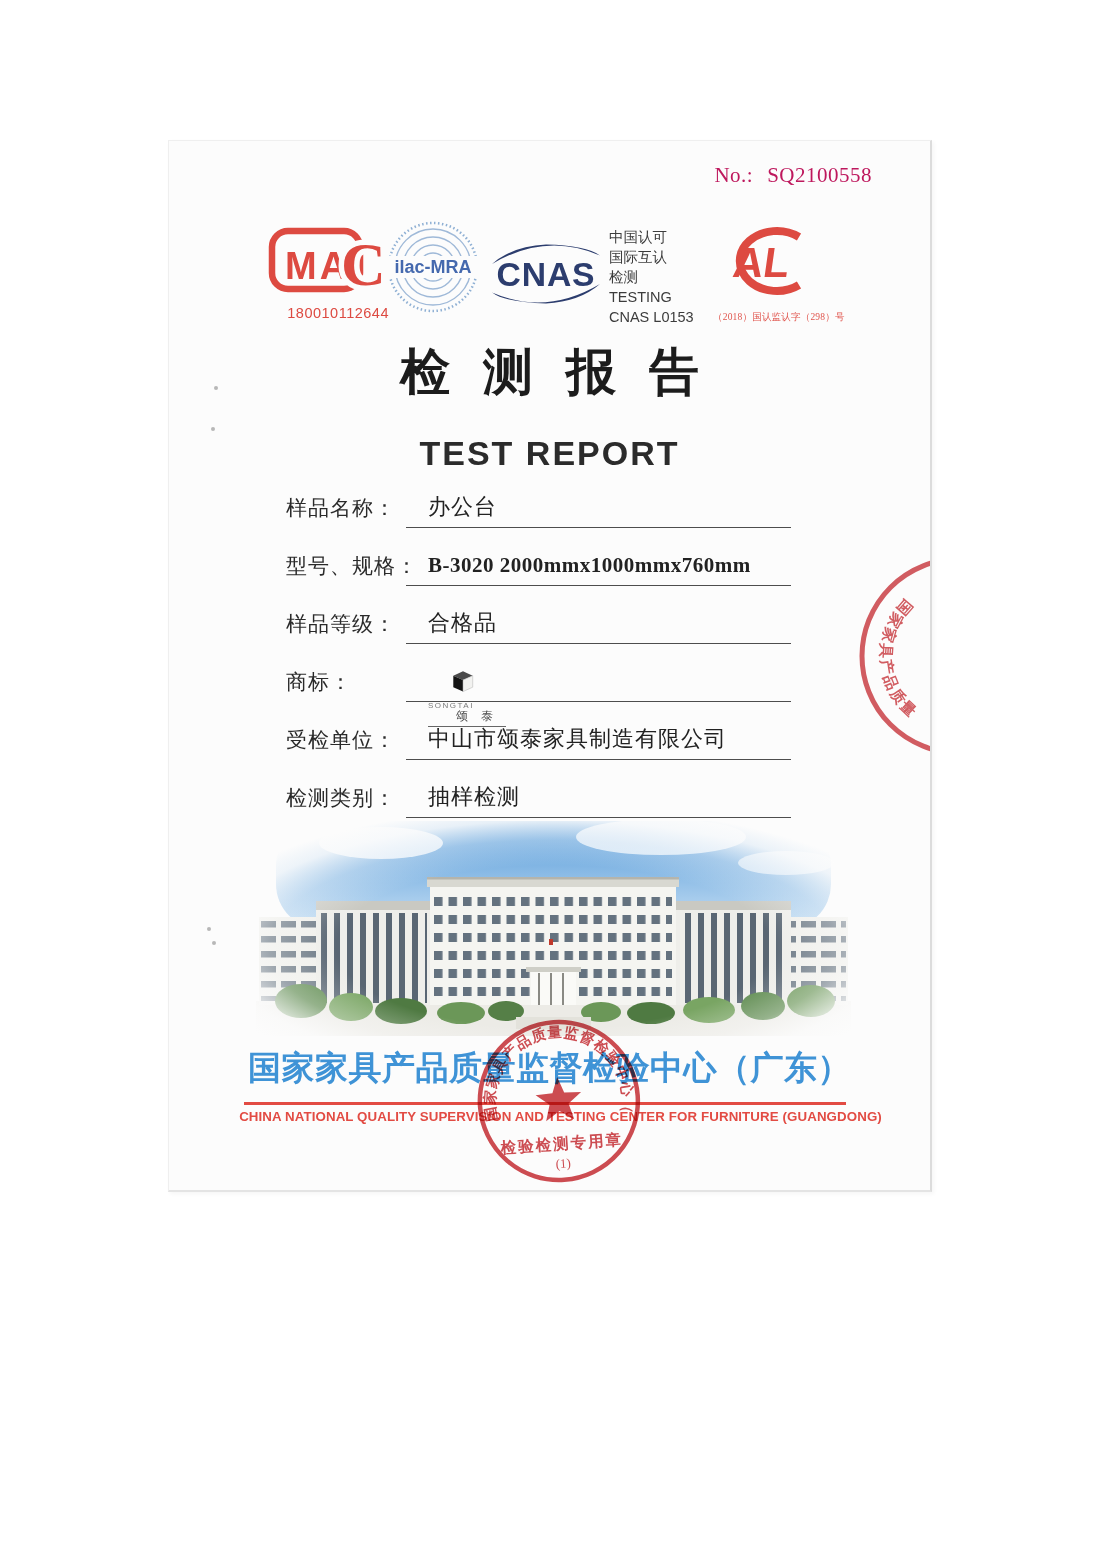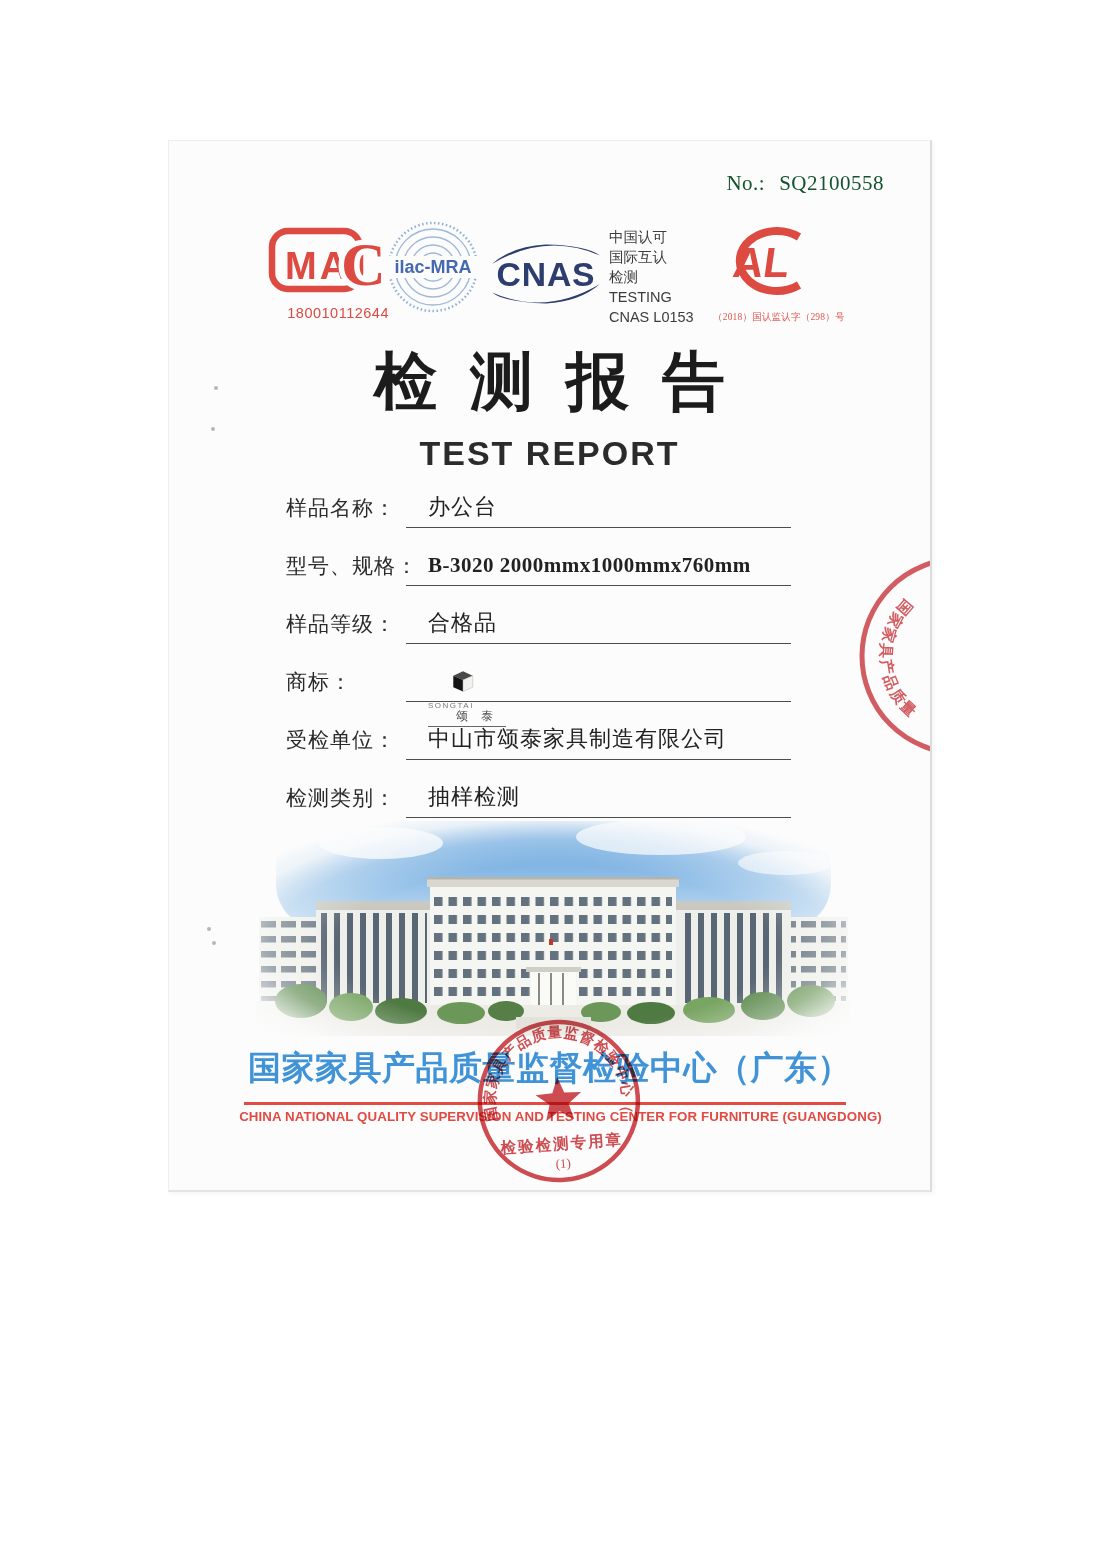--- a/index.html
+++ b/index.html
@@ -4,34 +4,34 @@
 <style>
   * { margin:0; padding:0; box-sizing:border-box; }
   html,body { background:#ffffff; }
   body { width:1102px; height:1559px; position:relative; font-family:"Liberation Serif", serif; }
   .page {
     position:absolute; left:168px; top:140px; width:764px; height:1052px;
     background:#fcfcfc; overflow:hidden;
     border:1px solid #efefef; border-right:2px solid #dcdcdc; border-bottom:2px solid #e4e4e4;
     box-shadow:2px 2px 4px rgba(0,0,0,0.04);
   }
-  .report-no { position:absolute; top:22px; right:46px; font-size:21px; color:#14532d; letter-spacing:.5px;margin-top:8px; }
+  .report-no { position:absolute; top:22px; right:58px; font-size:21px; color:#be185d; letter-spacing:.5px; }
   .report-no .num { margin-left:14px; }
 
   
   .cma-block { position:absolute; left:96px; top:82px; width:124px; text-align:right; }
   .cma-number { color:#dd4a41; font-family:"Liberation Sans", sans-serif; font-size:14.5px; margin-top:2px; letter-spacing:.5px; }
   .ilac-block { position:absolute; left:216px; top:78px; }
   .cnas-block { position:absolute; left:318px; top:94px; }
   .acc-text { position:absolute; left:440px; top:86px; font-family:"Liberation Sans", sans-serif; font-size:14.5px; color:#3c3c3c; line-height:1.38; }
   .cal-block { position:absolute; left:544px; top:82px; width:150px; text-align:left; }
   .cal-caption { color:#e0554d; font-size:9.5px; margin-top:4px; letter-spacing:0.2px; white-space:nowrap; }
 
   .title-zh { position:absolute; top:198px; left:0; width:100%; text-align:center;
-    font-size:63px; font-weight:bold; color:#1c1c1c; letter-spacing:33px; padding-left:33px; }
+    font-size:50px; font-weight:bold; color:#1c1c1c; letter-spacing:33px; padding-left:33px; }
   .title-en { position:absolute; top:293px; left:0; width:100%; text-align:center;
     font-family:"Liberation Sans", sans-serif; font-size:34px; font-weight:bold; color:#2b2b2b; letter-spacing:2px; }
 
   .fields { position:absolute; top:347px; left:117px; width:520px; }
   .frow { display:flex; height:58px; align-items:flex-start; }
   .flabel { width:130px; font-size:21px; color:#2a2a2a; line-height:40px; letter-spacing:1px; white-space:nowrap; }
   .fvalue { width:385px; margin-left:-10px; padding-left:22px; height:40px; line-height:38px;
     border-bottom:1.5px solid #4d4d4d; font-size:22px; color:#222; letter-spacing:1px; white-space:nowrap; }
   .fvalue.spec { font-weight:bold; font-size:21px; letter-spacing:.5px; }
   .brand-wrap { display:inline-flex; align-items:center; gap:6px; border-bottom:1.5px solid #666; padding:2px 8px 2px 0; margin-top:3px; line-height:normal;flex-direction:column; }

